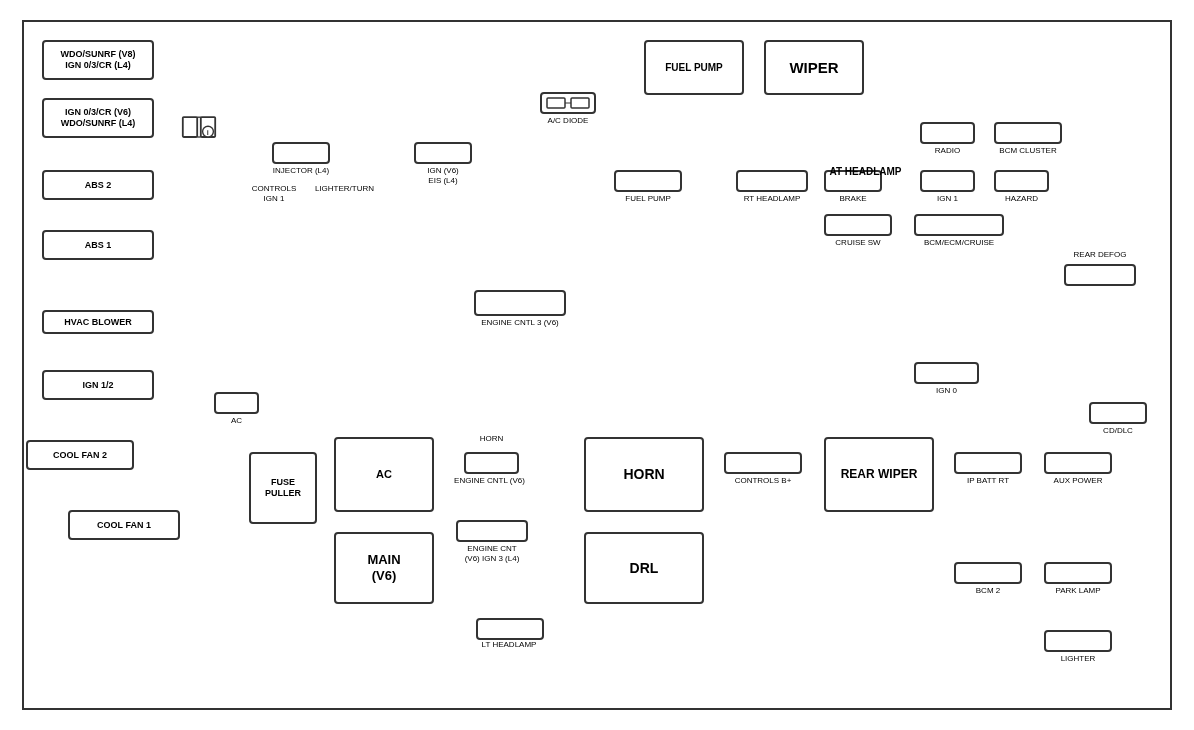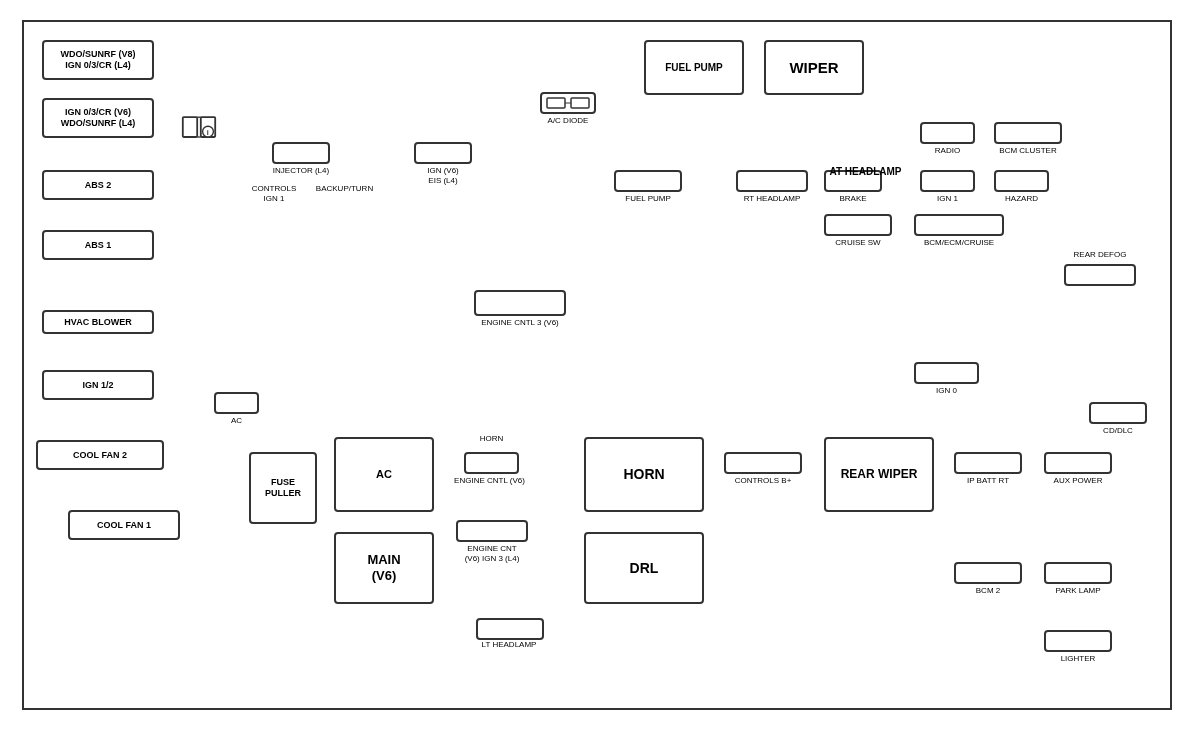--- a/index.html
+++ b/index.html
@@ -76,30 +76,30 @@
   <div class="fuse-box" style="left:18px; top:76px; width:112px; height:40px;">IGN 0/3/CR (V6)<br>WDO/SUNRF (L4)</div>
 
   <div class="fuse-box" style="left:18px; top:148px; width:112px; height:30px;">ABS 2</div>
 
   <div class="fuse-box" style="left:18px; top:208px; width:112px; height:30px;">ABS 1</div>
 
   <div class="fuse-box" style="left:18px; top:288px; width:112px; height:24px;">HVAC BLOWER</div>
 
   <div class="fuse-box" style="left:18px; top:348px; width:112px; height:30px;">IGN 1/2</div>
 
-  <div class="fuse-box" style="left:12px; top:418px; width:128px; height:30px;">COOL FAN 2</div>
+  <div class="fuse-box" style="left:2px; top:418px; width:108px; height:30px;">COOL FAN 2</div>
 
   <div class="fuse-box" style="left:18px; top:488px; width:112px; height:30px;margin-left:26px;">COOL FAN 1</div>
 
   <div class="fuse-box" style="left:248px; top:120px; width:58px; height:22px; font-size:8px;"></div>
   <div class="fuse-label" style="left:248px; top:144px; width:58px;">INJECTOR (L4)</div>
 
   <div class="fuse-label" style="left:220px; top:162px; width:60px;">CONTROLS IGN 1</div>
 
-  <div class="fuse-label" style="left:288px; top:162px; width:65px;">BACKUP/TURN</div>
+  <div class="fuse-label" style="left:288px; top:162px; width:65px;">LIGHTER/TURN</div>
 
   <div class="fuse-box" style="left:390px; top:120px; width:58px; height:22px; font-size:8px;"></div>
   <div class="fuse-label" style="left:385px; top:144px; width:68px;">IGN (V6)<br>EIS (L4)</div>
 
   <div class="fuse-box" style="left:516px; top:70px; width:56px; height:22px; font-size:8px;">
 
     <svg width="44" height="16" viewBox="0 0 44 16">
       <rect x="1" y="3" width="18" height="10" rx="1" stroke="#333" stroke-width="1.5" fill="white"></rect>
       <rect x="25" y="3" width="18" height="10" rx="1" stroke="#333" stroke-width="1.5" fill="white"></rect>
       <line x1="19" y1="8" x2="25" y2="8" stroke="#333" stroke-width="1"></line>

